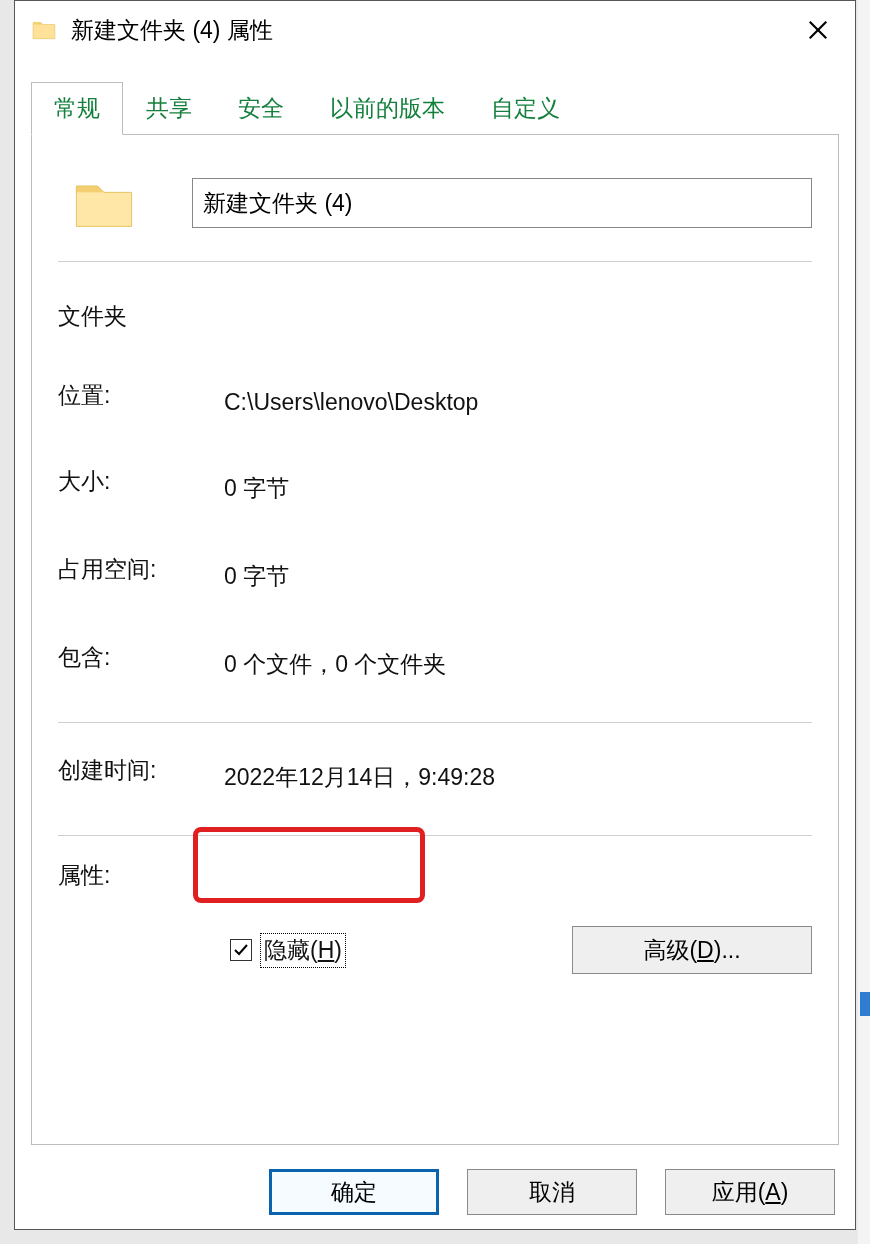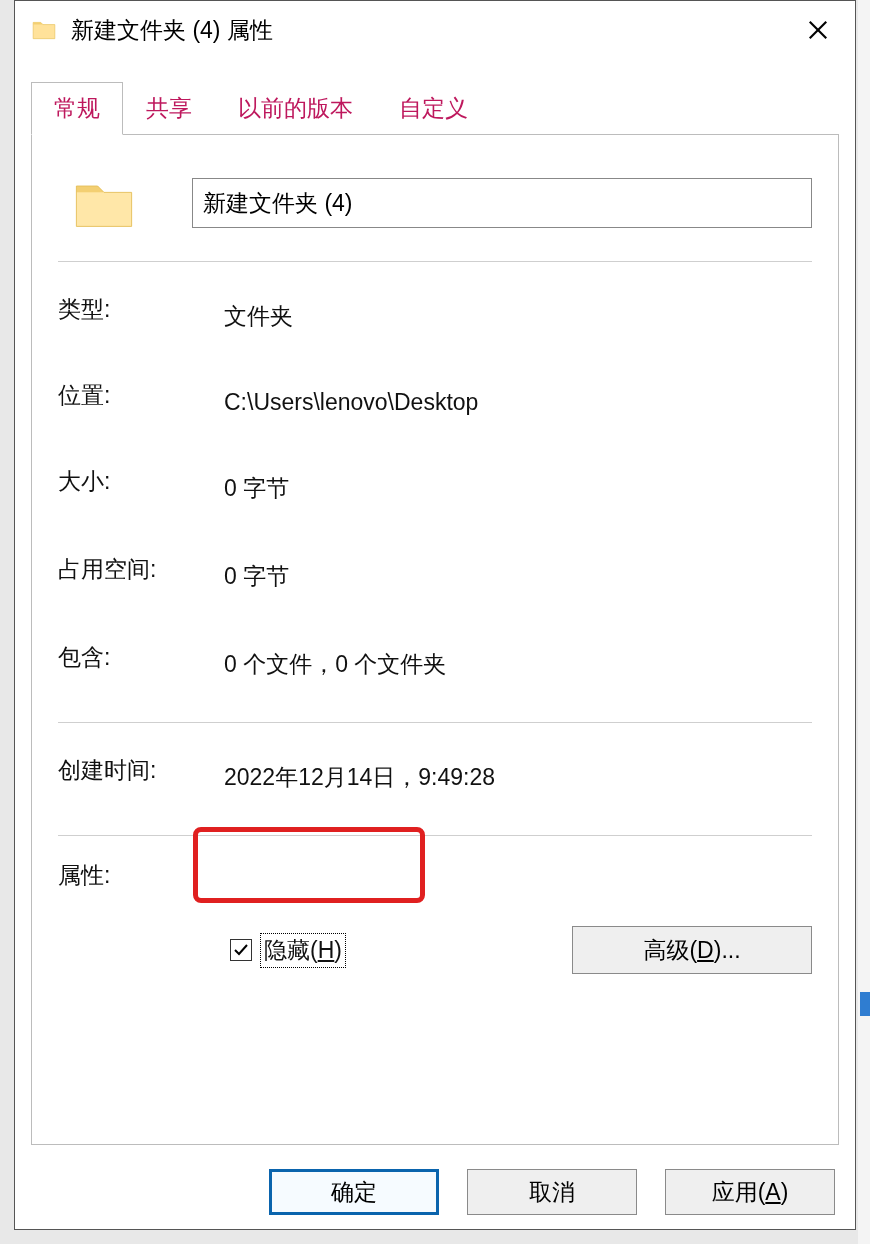--- a/index.html
+++ b/index.html
@@ -51,21 +51,21 @@
     padding: 22px 12px 0 12px;
   }
   .tabstrip {
     display: flex;
     border-bottom: 1px solid #bcbcbc;
     margin: 0 4px;
   }
   .tab {
     padding: 10px 22px 10px 22px;
     font-size: 23px;
-    color: #be185d;
+    color: #15803d;
     border: 1px solid transparent;
     border-bottom: none;
     position: relative;
     top: 1px;
     cursor: pointer;
   }
   .tab.active {
     background: #ffffff;
     border-color: #bcbcbc;
     border-bottom: 1px solid #ffffff;
@@ -230,20 +230,21 @@
         <line x1="2" y1="2" x2="14" y2="14" stroke="#000" stroke-width="1.6"></line>
         <line x1="14" y1="2" x2="2" y2="14" stroke="#000" stroke-width="1.6"></line>
       </svg>
     </span>
   </div>
 
   <div class="tabs-area">
     <div class="tabstrip">
       <div class="tab active">常规</div>
       <div class="tab">共享</div>
+      <div class="tab">安全</div>
       <div class="tab">以前的版本</div>
       <div class="tab">自定义</div>
     </div>
 
     <div class="panel">
 
       <div class="name-row">
         <span class="bigicon">
           <svg viewBox="0 0 64 64" width="68" height="68">
             <path d="M6 16 h20 l6 6 h26 v32 H6 Z" fill="#ffe29a"></path>
@@ -251,21 +252,20 @@
             <path d="M6 22 h52 v32 H6 Z" fill="#ffe7a8"></path>
             <path d="M6 16 h20 l6 6 h26 v32 H6 Z" fill="none" stroke="#e3bd57" stroke-width="0.8"></path>
           </svg>
         </span>
         <input class="name-input" type="text" value="新建文件夹 (4)" style="">
       </div>
 
       <hr class="sep">
 
       <div class="row info-row">
-        <span class="labelcol">类型:</span>
         <span class="valuecol">文件夹</span>
       </div>
 
       <div class="row info-row">
         <span class="labelcol">位置:</span>
         <span class="valuecol">C:\Users\lenovo\Desktop</span>
       </div>
 
       <div class="row info-row">
         <span class="labelcol">大小:</span>

